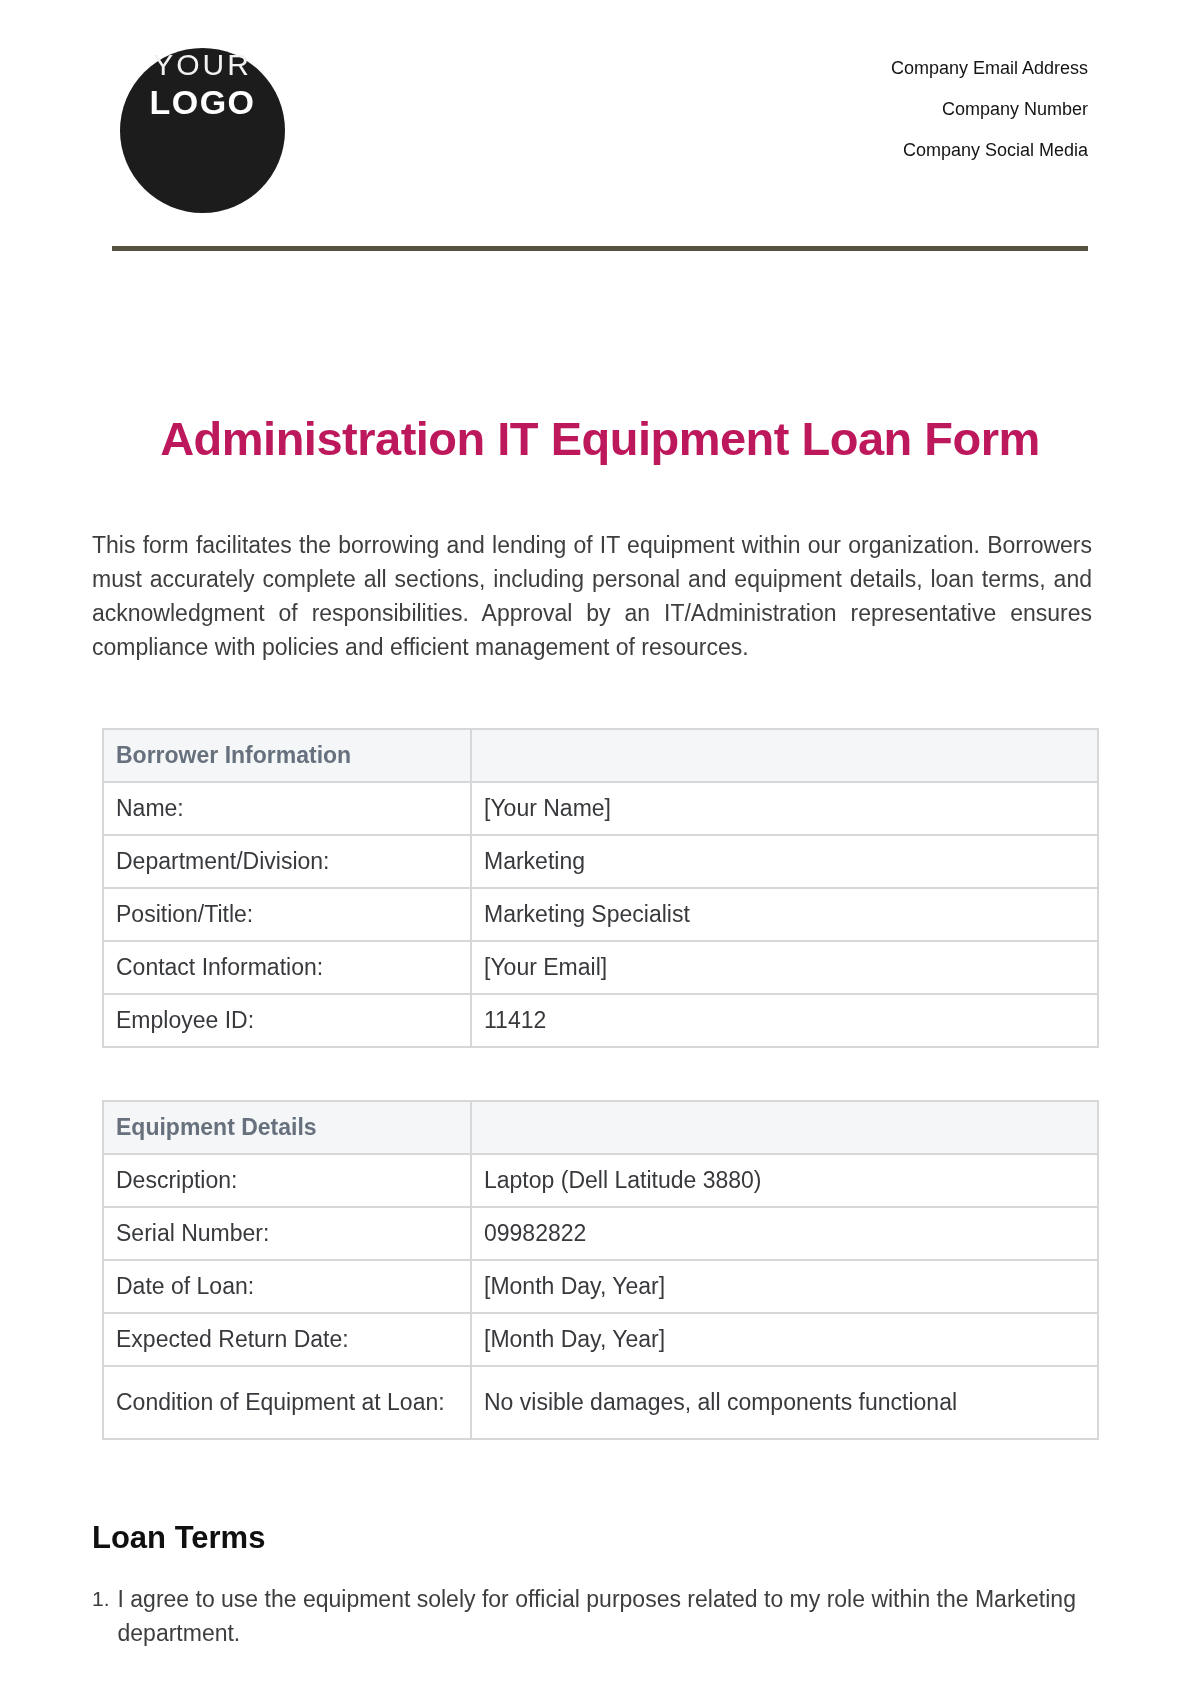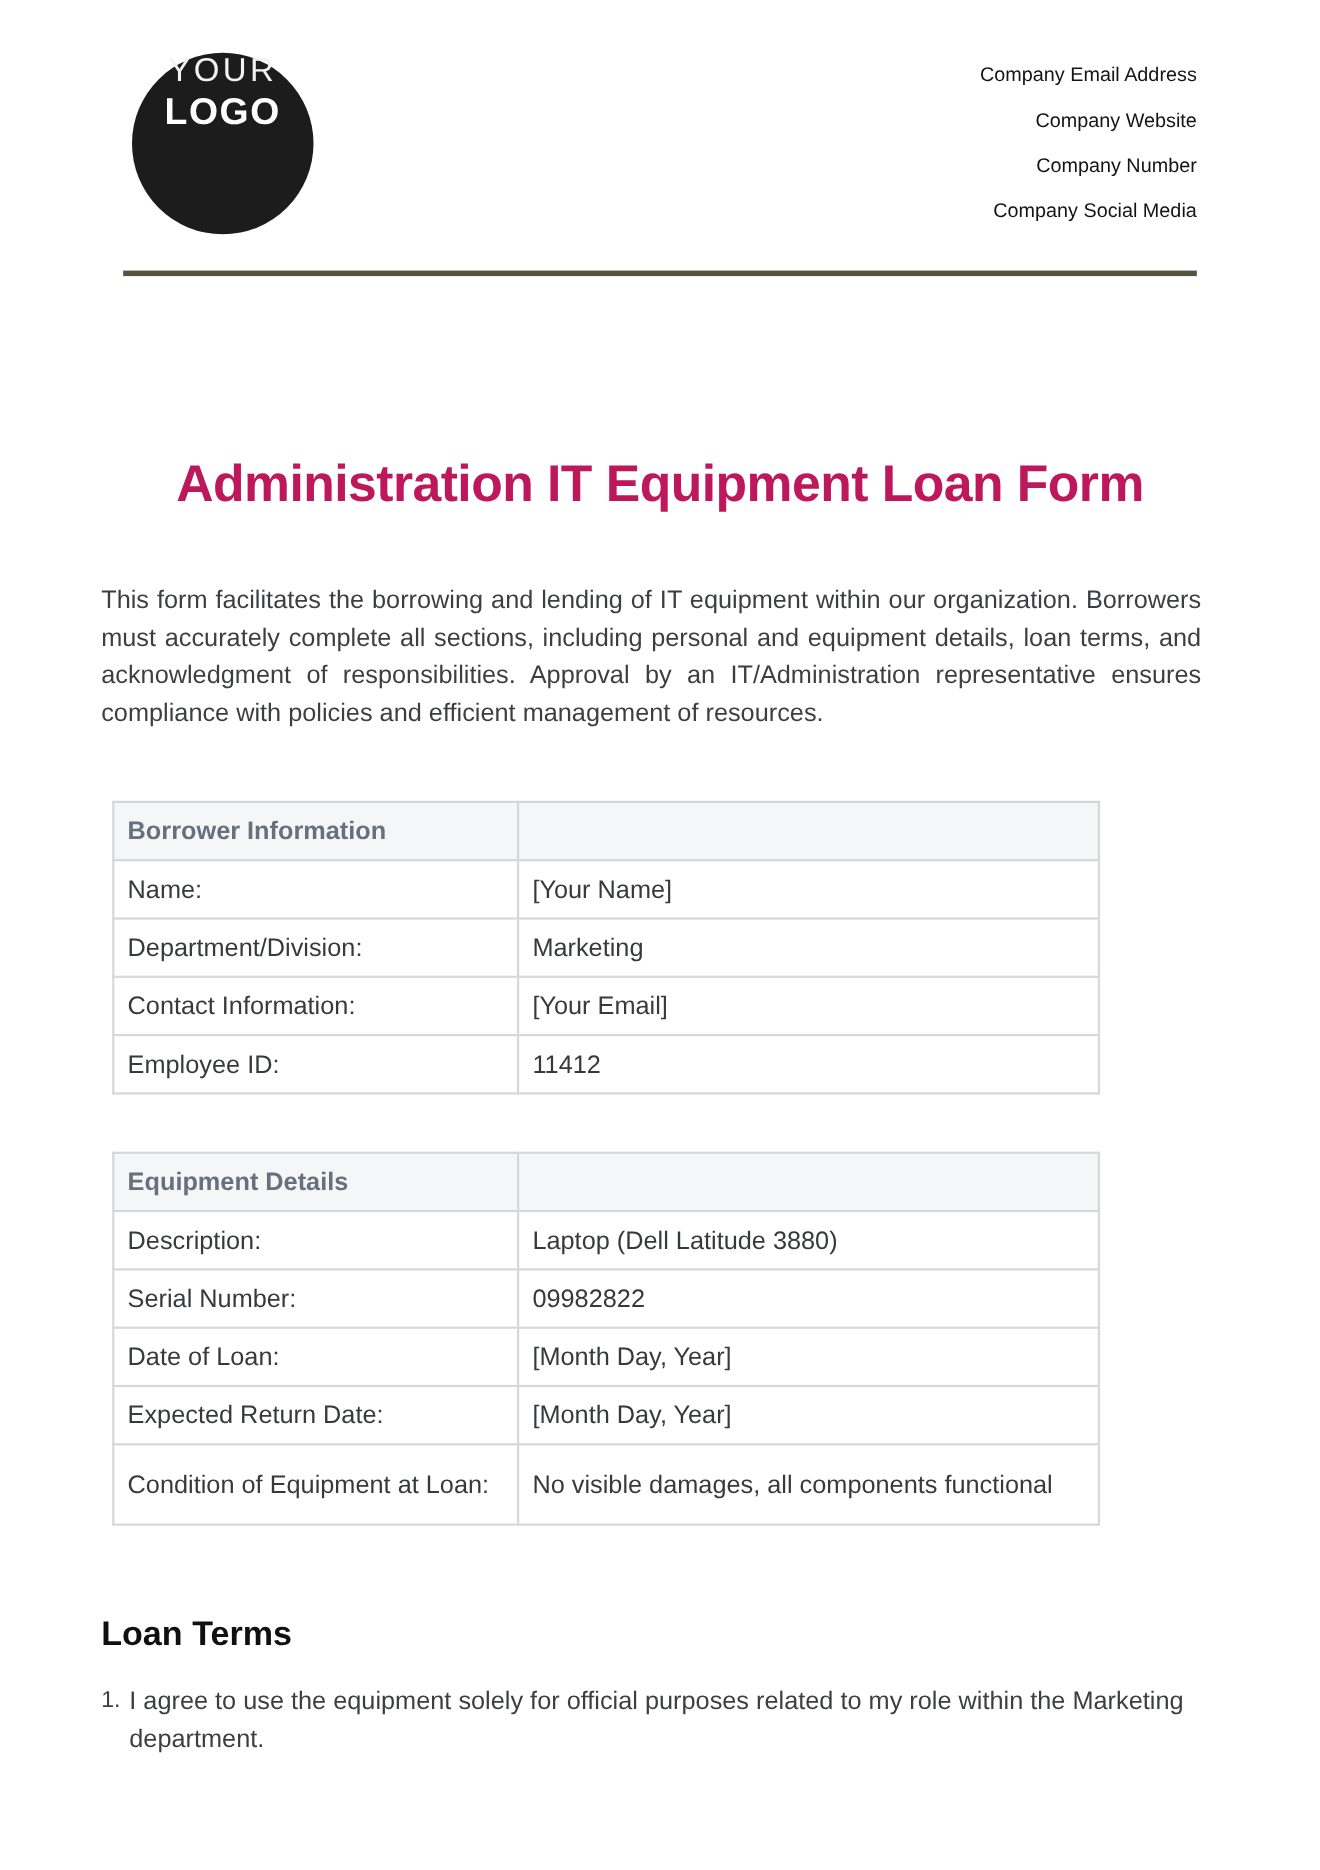--- a/index.html
+++ b/index.html
@@ -43,21 +43,21 @@
   .intro {
     margin:62px 108px 16px 92px;
     font-size:23px; line-height:34px;
     text-align:justify;
     color:var(--text_body,#3d3e40);
   }
   
   .info-table {
     border-collapse:collapse; table-layout:fixed;
     margin:64px 0 0 102px;
-    width:898px;
+    width:997px;
   }
   .info-table.second { margin-top:52px; }
   .info-table th, .info-table td {
     border:2px solid var(--table_border,#d5d7d9);
     text-align:left; vertical-align:top;
     padding:7px 12px;
     font-size:23px; line-height:37px;
     color:#37393c;
     overflow:hidden;
   }
@@ -88,21 +88,20 @@
 
 <div class="page">
 
   <div class="header">
     <div class="logo-circle">
       <span class="logo-your">YOUR</span>
       <span class="logo-logo">LOGO</span>
     </div>
     <div class="contact">
       <div>Company Email Address</div>
-      <div>Company Website</div>
       <div>Company Number</div>
       <div>Company Social Media</div>
     </div>
   </div>
   <div class="divider"></div>
 
   <div class="title">Administration IT Equipment Loan Form</div>
   <p class="intro">This form facilitates the borrowing and lending of IT equipment within our organization. Borrowers must accurately complete all sections, including personal and equipment details, loan terms, and acknowledgment of responsibilities. Approval by an IT/Administration representative ensures compliance with policies and efficient management of resources.</p>
 
   <table class="info-table">
@@ -115,20 +114,24 @@
       <th>Borrower Information</th>
       <th></th>
     </tr>
     <tr>
       <td>Name:</td>
       <td>[Your Name]</td>
     </tr>
     <tr>
       <td>Department/Division:</td>
       <td>Marketing</td>
+    </tr>
+    <tr>
+      <td>Position/Title:</td>
+      <td>Marketing Specialist</td>
     </tr>
     <tr>
       <td>Contact Information:</td>
       <td>[Your Email]</td>
     </tr>
     <tr>
       <td>Employee ID:</td>
       <td>11412</td>
     </tr>
   </tbody>

